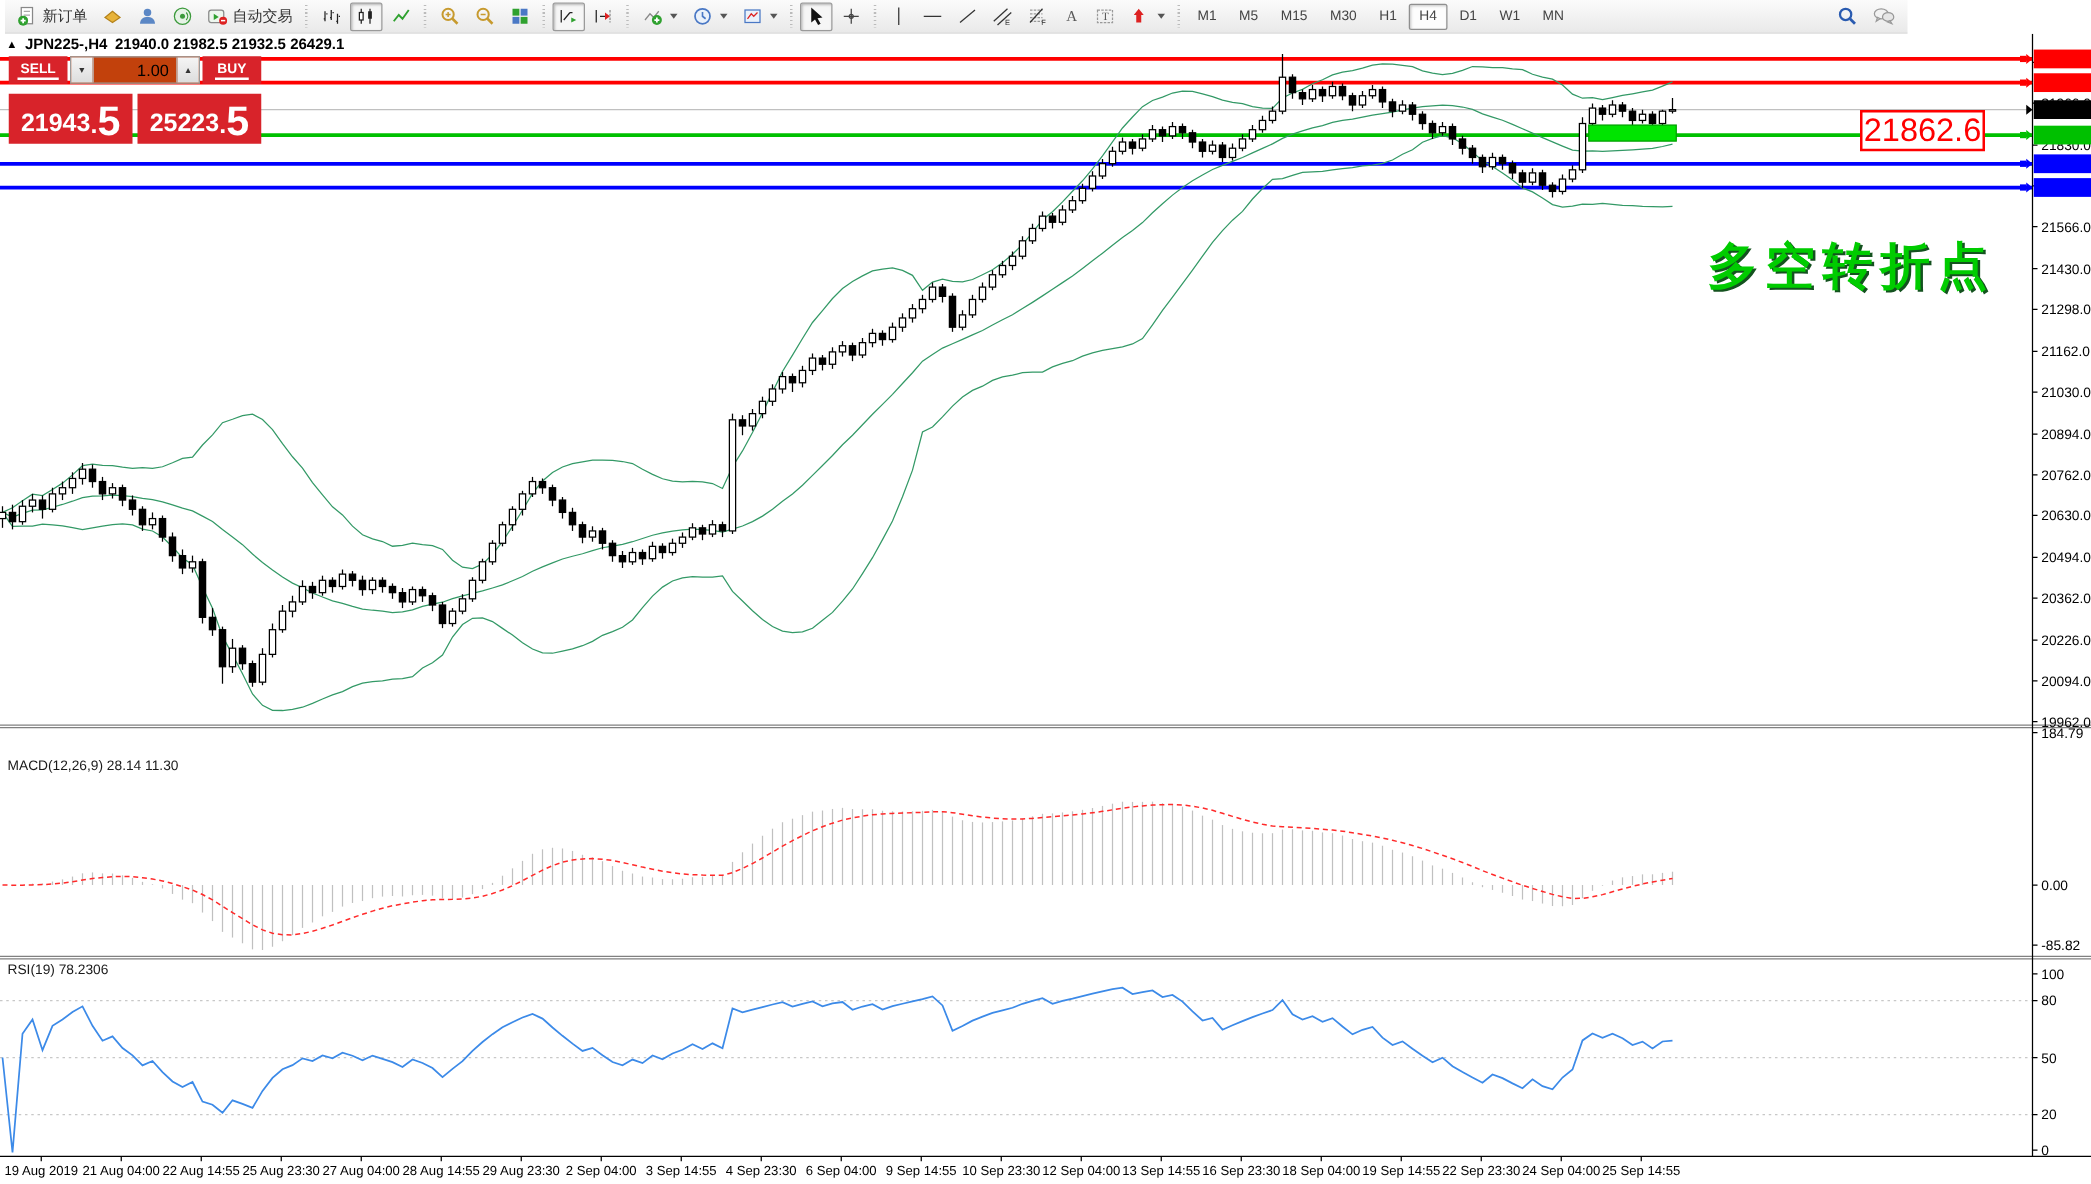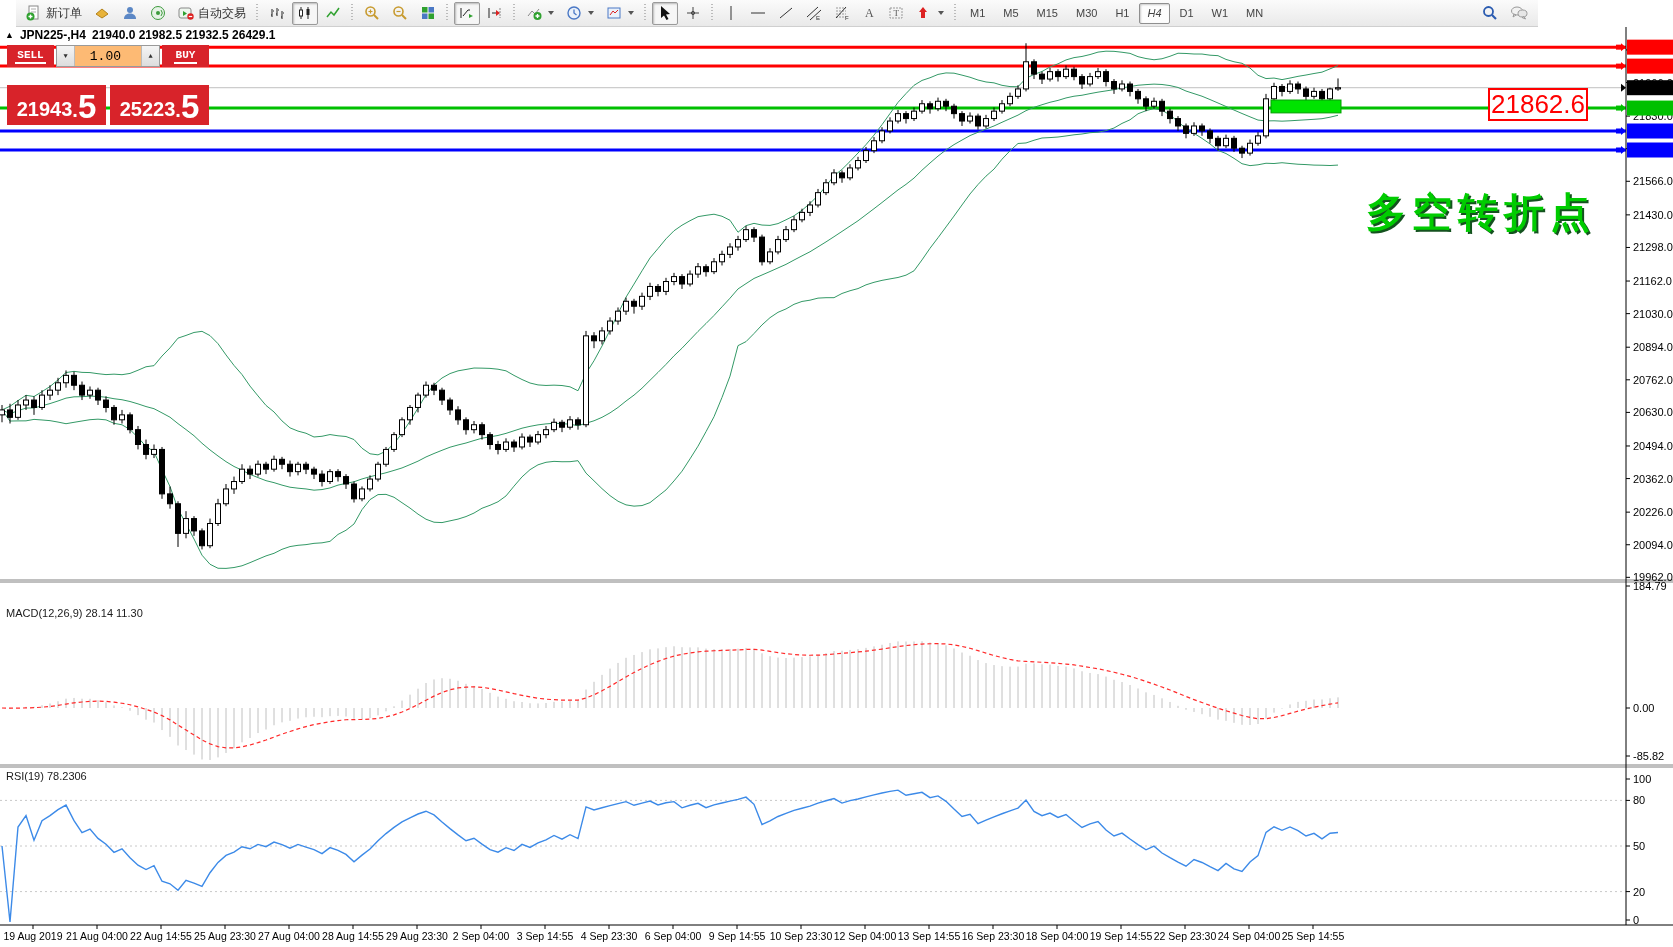--- a/index.html
+++ b/index.html
@@ -1,59 +1,59 @@
 <!DOCTYPE html>
 <html><head>
 <meta charset="utf-8">
 <style>
   * { margin:0; padding:0; box-sizing:border-box; }
   html,body { width:1673px; height:947px; overflow:hidden; background:#fff;
               font-family:"Liberation Sans", sans-serif; }
   
-  .toolbar { position:absolute; top:0; left:16px; width:1522px; height:27px;
+  .toolbar { position:absolute; top:0; left:4px; width:1522px; height:27px;
              background:linear-gradient(#fbfbfb,#e9e9e9); border-bottom:1px solid #cfcfcf;
              display:flex; align-items:center; padding:0 4px; }
   .tgroup { display:flex; align-items:center; height:27px; }
   .grip { width:5px; height:18px; margin:0 3px;
           background:repeating-linear-gradient(#bbb 0 1px, transparent 1px 3px);
           background-size:2px 100%; background-repeat:no-repeat; background-position:1px 0; }
   .tbtn { display:flex; align-items:center; gap:4px; padding:2px 4px; margin:0 1px;
           height:23px; border:1px solid transparent; border-radius:2px; color:#333;
           font-size:12px; white-space:nowrap; }
   .tbtn.active { background:#f6f6f6; border:1px solid #9a9a9a;
                  box-shadow:inset 1px 1px 2px rgba(0,0,0,.25); }
   .tbtn svg { display:block; }
   .drop { width:0; height:0; border-left:3px solid transparent; border-right:3px solid transparent;
           border-top:4px solid #555; margin-left:2px; }
   .tfbtn { font-size:11px; color:#444; padding:3px 7px; margin:0 1px; height:21px;
            border:1px solid transparent; border-radius:2px; }
   .tfbtn.active { background:#fdfdfd; border:1px solid #8f8f8f;
-                  box-shadow:inset 1px 1px 2px rgba(0,0,0,.2);font-style:italic; }
+                  box-shadow:inset 1px 1px 2px rgba(0,0,0,.2); }
   .tright { margin-left:auto; display:flex; align-items:center; }
   
   .chartwrap { position:absolute; top:27px; left:0; width:1673px; height:920px; background:#fff; }
   #chart { position:absolute; top:0; left:0; }
   .overlay { position:absolute; z-index:5; }
   .chart-title { top:1px; left:5px; font-size:12px; font-weight:700; color:#000;
                  display:flex; gap:6px; align-items:center; }
   .chart-title .marker { font-size:9px; }
   
   .ocp { top:18px; left:7px; width:202px; z-index:6; }
-  .ocp-row1 { display:flex; gap:2px; height:22px;font-family:Liberation Mono, monospace; }
+  .ocp-row1 { display:flex; gap:2px; height:22px; }
   .ocp-btn { background:#d8232a; color:#fff; font-size:11px; font-weight:700;
              display:flex; align-items:center; justify-content:center; flex:0 0 47px; }
   .ocp-btn span { border-bottom:2px solid #fff; padding:0 2px 1px; }
-  .ocp-spin { flex:1; display:flex; border:1px solid #9a9a9a; background:#fdba74;gap:14px; }
+  .ocp-spin { flex:1; display:flex; border:1px solid #9a9a9a; background:#c2410c; }
   .ocp-spin .arrowbtn { width:18px; background:linear-gradient(#f5f5f5,#ddd);
         border-right:1px solid #bbb; display:flex; align-items:center; justify-content:center;
         font-size:7px; color:#333; }
   .ocp-spin .arrowbtn:last-child { border-right:none; border-left:1px solid #bbb; }
   .ocp-spin .val { flex:1; font-size:13px; color:#000; display:flex; align-items:center;
                    justify-content:flex-end; padding-right:6px; }
-  .ocp-row2 { display:flex; gap:4px; margin-top:18px; height:40px; }
+  .ocp-row2 { display:flex; gap:4px; margin-top:8px; height:40px; }
   .ocp-price { background:#d8232a; color:#fff; flex:1; display:flex; align-items:flex-end;
                justify-content:center; padding-bottom:3px; }
   .ocp-price .main { font-size:20px; font-weight:700; line-height:26px; }
   .ocp-price .dot  { font-size:20px; font-weight:700; }
   .ocp-price .big  { font-size:33px; font-weight:700; line-height:30px; }
   
   .redbox { top:61px; left:1488px; width:100px; height:33px; border:2px solid #f00;
             background:#fff; color:#f00; font-size:26px; display:flex; align-items:center;
             justify-content:center; z-index:6; }
   .cntext { top:158px; left:1366px; font-size:40px; font-weight:700; color:#00cc00;

